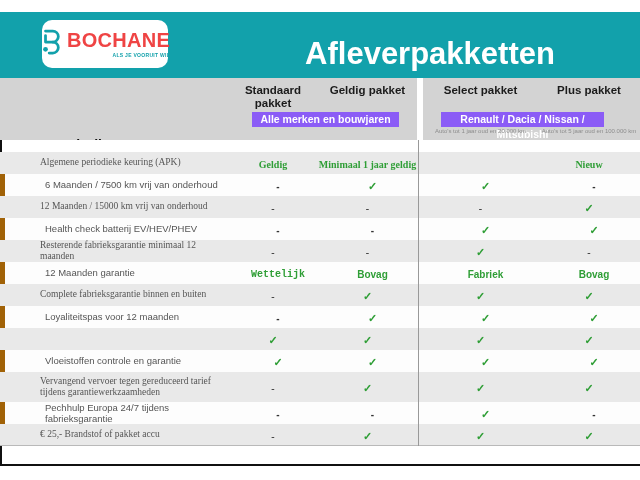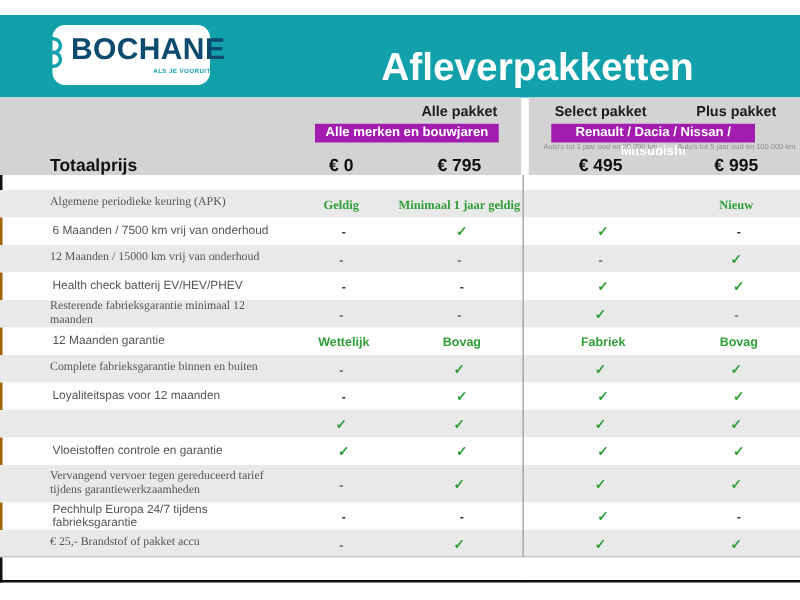--- a/index.html
+++ b/index.html
@@ -11,57 +11,57 @@
   .page { position:relative; width:640px; height:480px; overflow:hidden; background:#fff; }
 
   
   .topbar { position:absolute; top:12px; left:0; width:640px; height:66px; background:#12A1AB; }
   .logo-box {
     position:absolute; left:42px; top:8px; width:126px; height:48px;
     background:#fff; border-radius:10px;
     display:flex; align-items:center; justify-content:center; gap:5px;
   }
   .logo-text { display:flex; flex-direction:column; align-items:flex-end; }
-  .logo-name { font-size:24px; font-weight:700; color:#0c4a6e; line-height:1; letter-spacing:0.3px; }
+  .logo-name { font-size:20px; font-weight:700; color:#ef4444; line-height:1; letter-spacing:0.3px; }
   .logo-tagline { font-size:5px; font-weight:700; color:#12A1AB; margin-top:2px; letter-spacing:0.3px; }
   .page-title {
     position:absolute; top:26px; left:260px; width:340px;
     text-align:center; color:#fff; font-size:31px; font-weight:700; line-height:1;
   }
 
   
   .grid { display:grid; grid-template-columns:228px 90px 99px 6px 115px 102px; }
 
   
   .head-panel { position:absolute; top:78px; left:0; width:640px; height:62px; }
   .hp-bg-left  { position:absolute; left:0;   top:0; width:417px; height:62px; background:#D3D3D3; }
   .hp-bg-right { position:absolute; left:423px; top:0; width:217px; height:62px; background:#D3D3D3; }
   .hp-content { position:relative; }
   .head-names { padding-top:6px; }
   .pkg-name { font-size:11.5px; font-weight:700; color:#1b1b1b; text-align:center; line-height:13px; }
   .head-badges { margin-top:2px; }
-  .badge { background:#a21caf; color:#fff; font-weight:700; font-size:10.5px; text-align:center; line-height:15px; height:15px; }
+  .badge { background:#8b5cf6; color:#fff; font-weight:700; font-size:10.5px; text-align:center; line-height:15px; height:15px; }
   .badge-left  { grid-column:2/4; margin-left:24px; margin-right:18px; }
   .badge-right { grid-column:5/7; margin-left:18px; margin-right:36px; }
   .head-notes { margin-top:1px; }
   .note { font-size:6px; color:#8d8d8d; text-align:center; line-height:7px; height:7px; white-space:nowrap; overflow:hidden; }
   .head-prices { margin-top:2px; align-items:center; }
   .total-label { grid-column:1; padding-left:40px; font-size:14px; font-weight:700; color:#111; }
   .price { font-size:14px; font-weight:700; color:#111; text-align:center; }
 
   
   .gap-row {
     position:absolute; top:140px; left:0; width:640px; height:12px;
     background:#fff; border-left:2px solid #101010; box-sizing:border-box;
   }
   .rows { position:absolute; top:152px; left:0; width:640px; }
   .data-row { height:22px; align-items:center; box-sizing:border-box; }
   .data-row.tall { height:30px; }
   .row-gray  { background:#E9E9E9;font-family:Liberation Serif, serif; }
-  .row-white { background:#FDFDFD; border-left:2px solid #a16207; }
+  .row-white { background:#FDFDFD; border-left:5px solid #a16207; }
   .rows .data-row:last-child { border-bottom:1px solid #b9b9b9; }
   .feature-label { grid-column:1; padding-left:40px; font-size:9.5px; color:#555; line-height:1.2; }
   .cell { text-align:center; }
   .check { color:#2F9E36; font-weight:700; font-size:11px; }
   .dash  { color:#333; font-weight:700; font-size:10px; }
   .val-text { color:#2F9E36; font-weight:700; font-size:10px; }
 
   .v-divider { position:absolute; top:140px; left:418px; width:1px; height:326px; background:#999; }
   .bottom-band {
     position:absolute; top:446px; left:0; width:640px; height:20px;
@@ -89,21 +89,22 @@
       </span>
     </div>
     <div class="page-title">Afleverpakketten</div>
   </div>
 
   <div class="head-panel">
     <div class="hp-bg-left"></div>
     <div class="hp-bg-right"></div>
     <div class="hp-content">
       <div class="grid head-names">
-        <div class="pkg-name" style="grid-column:3">Alle pakket</div>
+        <div class="pkg-name" style="grid-column:2">Standaard pakket</div>
+        <div class="pkg-name" style="grid-column:3">Geldig pakket</div>
         <div class="pkg-name" style="grid-column:5">Select pakket</div>
         <div class="pkg-name" style="grid-column:6">Plus pakket</div>
       </div>
       <div class="grid head-badges">
         <div class="badge badge-left">Alle merken en bouwjaren</div>
         <div class="badge badge-right">Renault / Dacia / Nissan / Mitsubishi</div>
       </div>
       <div class="grid head-notes">
         <div class="note" style="grid-column:5">Auto's tot 1 jaar oud en 20.000 km</div>
         <div class="note" style="grid-column:6">Auto's tot 5 jaar oud en 100.000 km</div>
@@ -150,21 +151,21 @@
       </div>
       <div class="grid data-row row-gray">
         <div class="feature-label">Resterende fabrieksgarantie minimaal 12 maanden</div>
         <div class="cell" style="grid-column: 2;"><span class="dash">-</span></div>
         <div class="cell" style="grid-column: 3;"><span class="dash">-</span></div>
         <div class="cell" style="grid-column: 5;"><span class="check">✓</span></div>
         <div class="cell" style="grid-column: 6;"><span class="dash">-</span></div>
       </div>
       <div class="grid data-row row-white">
         <div class="feature-label">12 Maanden garantie</div>
-        <div class="cell" style="grid-column: 2;"><span class="val-text">Wettelijk</span></div>
+        <div class="cell" style="grid-column: 2; font-family: Liberation Mono, monospace;"><span class="val-text">Wettelijk</span></div>
         <div class="cell" style="grid-column: 3;"><span class="val-text">Bovag</span></div>
         <div class="cell" style="grid-column: 5;"><span class="val-text">Fabriek</span></div>
         <div class="cell" style="grid-column: 6;"><span class="val-text">Bovag</span></div>
       </div>
       <div class="grid data-row row-gray">
         <div class="feature-label">Complete fabrieksgarantie binnen en buiten</div>
         <div class="cell" style="grid-column: 2;"><span class="dash">-</span></div>
         <div class="cell" style="grid-column: 3;"><span class="check">✓</span></div>
         <div class="cell" style="grid-column: 5;"><span class="check">✓</span></div>
         <div class="cell" style="grid-column: 6;"><span class="check">✓</span></div>

